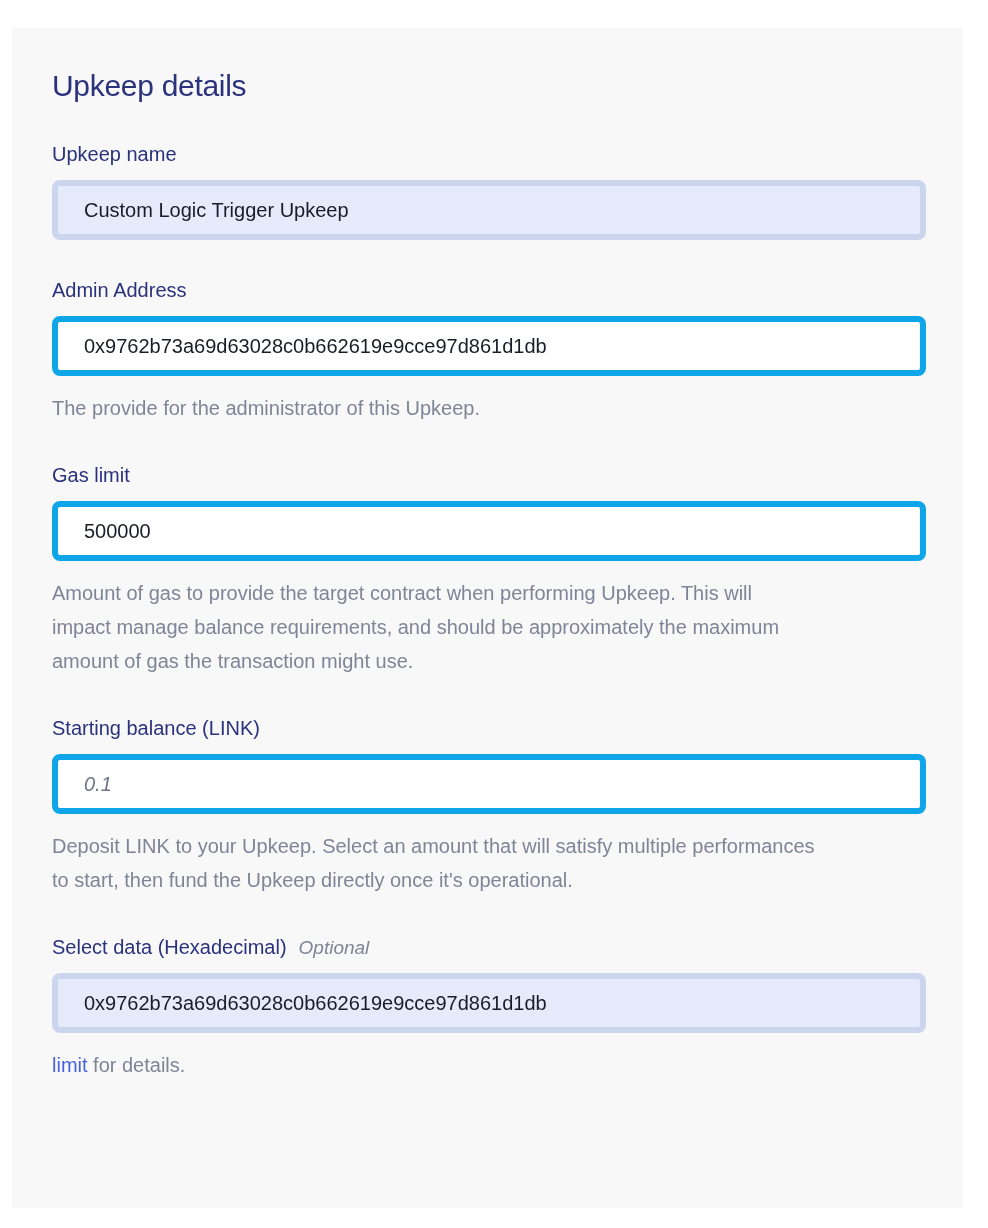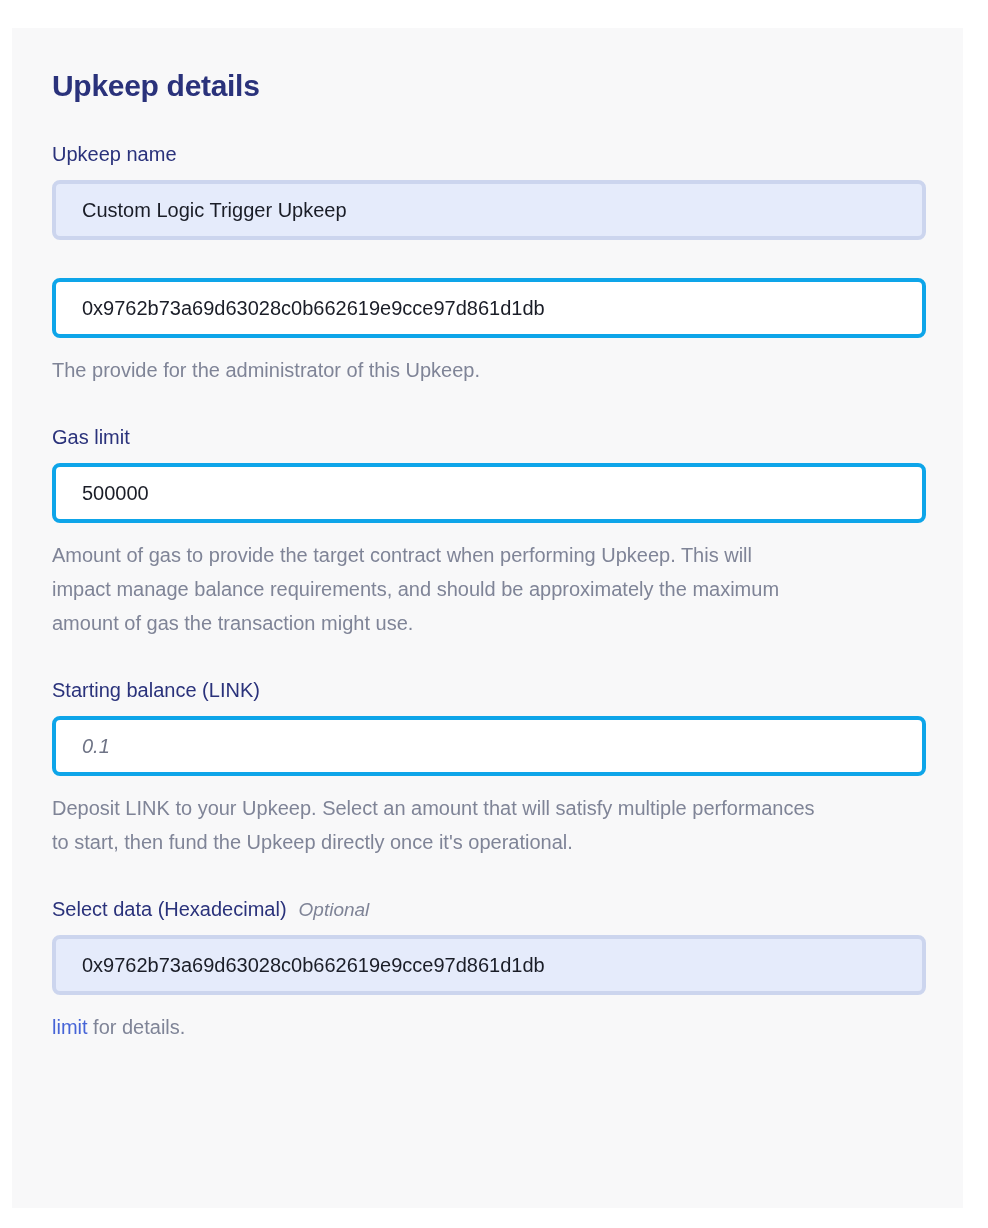--- a/index.html
+++ b/index.html
@@ -9,21 +9,21 @@
     font-family: "Liberation Sans", "DejaVu Sans", sans-serif;
     -webkit-font-smoothing: antialiased;
   }
   .card {
     position: absolute; left: 12px; top: 28px;
     width: 951px; height: 1180px;
     background: #f8f8f9;
     padding: 40px 37px 43px 40px;
   }
   .page-title {
-    font-size: 30px; line-height: 36px; font-weight: 700;
+    font-size: 30px; line-height: 36px; font-weight: 400;
     color: #2a327b; letter-spacing: -0.3px;
   }
   .field { margin-top: 38px; }
   .field-label-row {
     display: flex; align-items: baseline;
     margin-bottom: 14px;
   }
   .field-label {
     font-size: 20px; line-height: 24px; font-weight: 500;
     color: #2a327b;
@@ -31,21 +31,21 @@
   }
   .optional-tag {
     font-size: 19px; color: #7f8497; font-style: italic;
     margin-left: 12px; font-weight: 400;
   }
   .text-input {
     display: block; width: 874px; height: 60px;
     padding: 0 26px; font-family: inherit;
     font-size: 20px; color: #1a1d27;
     background: #ffffff;
-    border: 4px solid #0ea5e9; border-radius: 8px;
+    border: 6px solid #0ea5e9; border-radius: 8px;
     outline: none;
   }
   .text-input--filled {
     background: #e5ebfb;
     border-color: #ccd5ee;
   }
   .text-input::placeholder {
     color: #6f7486; font-style: italic; opacity: 1;
   }
   .field-help {
@@ -65,20 +65,23 @@
   <h1 class="page-title">Upkeep details</h1>
 
   <div class="field">
     <div class="field-label-row">
       <label class="field-label">Upkeep name</label>
     </div>
     <input type="text" class="text-input text-input--filled" value="Custom Logic Trigger Upkeep" style="">
   </div>
 
   <div class="field">
+    <div class="field-label-row">
+      <label class="field-label">Admin Address</label>
+    </div>
     <input type="text" class="text-input" value="0x9762b73a69d63028c0b662619e9cce97d861d1db" style="">
     <p class="field-help">The provide for the administrator of this Upkeep.</p>
   </div>
 
   <div class="field">
     <div class="field-label-row">
       <label class="field-label">Gas limit</label>
     </div>
     <input type="text" class="text-input" value="500000" style="">
     <p class="field-help">Amount of gas to provide the target contract when performing Upkeep. This will

